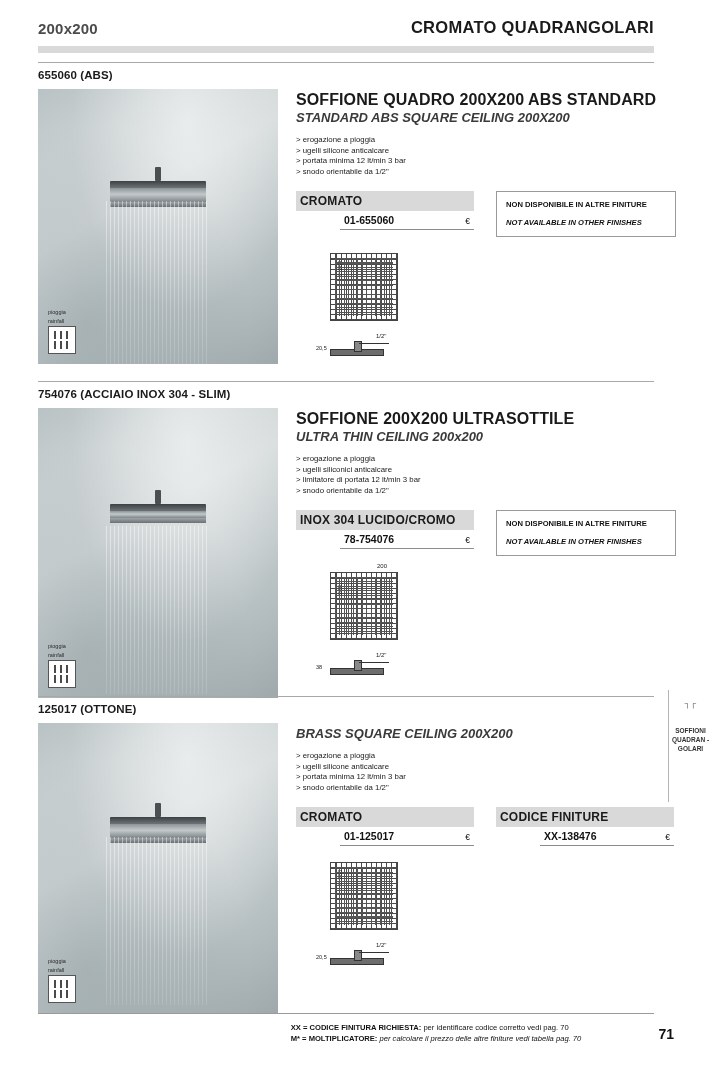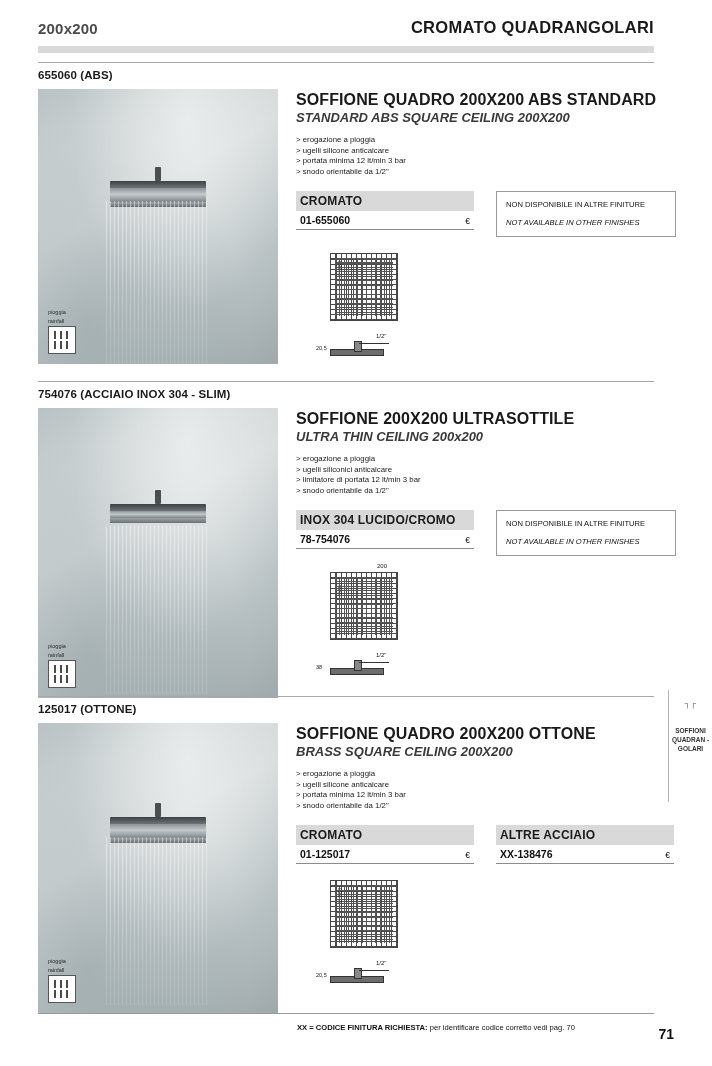--- a/index.html
+++ b/index.html
@@ -225,39 +225,40 @@
     color: #1a1a1a;
     padding: 3px 4px 3px 4px;
     letter-spacing: 0.2px;
   }
   .finish-price {
     display: flex;
     align-items: baseline;
     justify-content: space-between;
     border-bottom: 1px solid #8c8c8c;
     padding: 3px 4px 3px 4px;
+    margin-left: 44px;
   }
   .finish-code {
     font-size: 10.5px;
     font-weight: bold;
     color: #111;
   }
   .euro {
     font-size: 8.5px;
     color: #111;
   }
 
   .note-box {
     border: 1px solid #9a9a9a;
     width: 160px;
     padding: 8px 9px;
     font-size: 7.6px;
     line-height: 10.5px;
     color: #111;
-    font-weight: normal;
+    font-weight: bold;
   }
   .note-box .en {
     font-style: italic;
     margin-top: 7px;
   }
 
   .finish-block {
     display: flex;
     margin-top: 14px;
   }
@@ -603,42 +604,41 @@
               <i style="left:11px;top:4px"></i>
               <i style="left:17px;top:4px"></i>
             <i style="left:5px;top:14px"></i>
               <i style="left:11px;top:14px"></i>
               <i style="left:17px;top:14px"></i>
           </div>
         </div>
       </div>
 
       <div class="info">
-        <div class="title-it">SOFFIONE QUADRO 200X200 OTTONE</div>
         <div class="title-en">BRASS SQUARE CEILING 200X200</div>
 
         <div class="features">
           <ul>
             <li>&gt; erogazione a pioggia</li>
             <li>&gt; ugelli silicone anticalcare</li>
             <li>&gt; portata minima 12 lt/min 3 bar</li>
             <li>&gt; snodo orientabile da 1/2"</li>
           </ul>
         </div>
 
         <div class="finish-row">
           <div class="finish-col">
             <div class="finish-head">CROMATO</div>
             <div class="finish-price">
               <span class="finish-code">01-125017</span>
               <span class="euro">€</span>
             </div>
           </div>
           <div class="finish-col wide">
-            <div class="finish-head">ALTRE ACCIAIO</div>
+            <div class="finish-head">CODICE FINITURE</div>
             <div class="finish-price">
               <span class="finish-code">XX-138476</span>
               <span class="euro">€</span>
             </div>
           </div>
         </div>
 
         <div class="tech">
           <div class="tech-front">
             <div class="dim-v">□ 200</div>
@@ -661,17 +661,20 @@
     <div class="txt">QUADRAN -</div>
     <div class="txt">GOLARI</div>
   </div>
 
   <div class="footer-rule"></div>
   <div class="footer">
     <div class="footer-text">
       <div>
         <b>XX = CODICE FINITURA RICHIESTA:</b><span> per identificare codice corretto vedi pag. 70</span>
       </div>
+      <div>
+        <b>M* = MOLTIPLICATORE:</b><i> per calcolare il prezzo delle altre finiture vedi tabella pag. 70</i>
+      </div>
     </div>
   </div>
   <div class="page-num">71</div>
 
 </div>
 
 </body></html>

